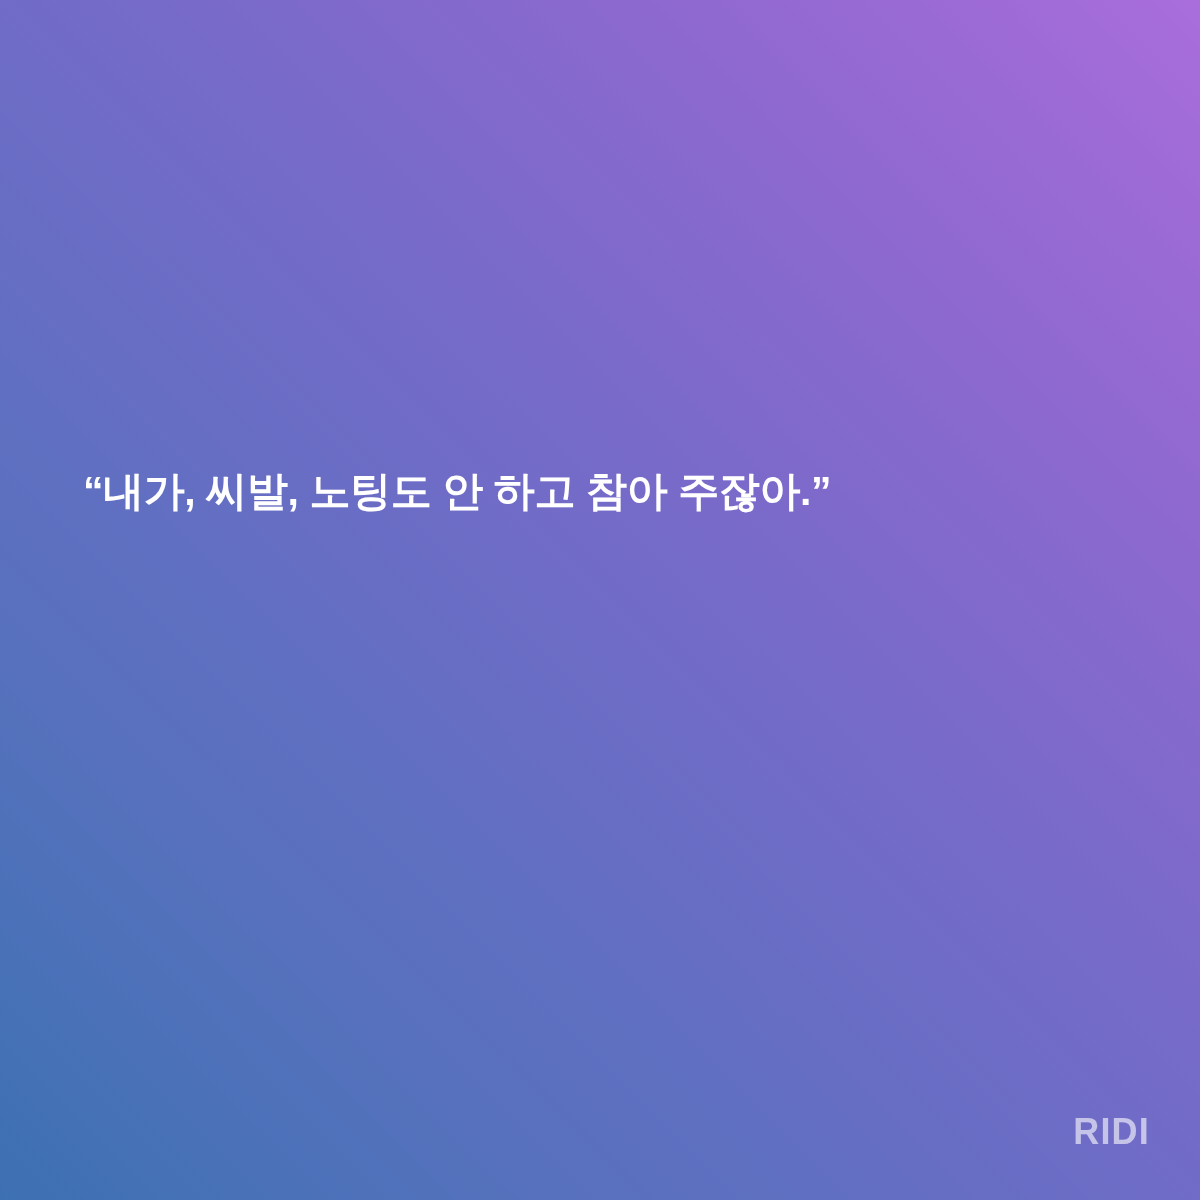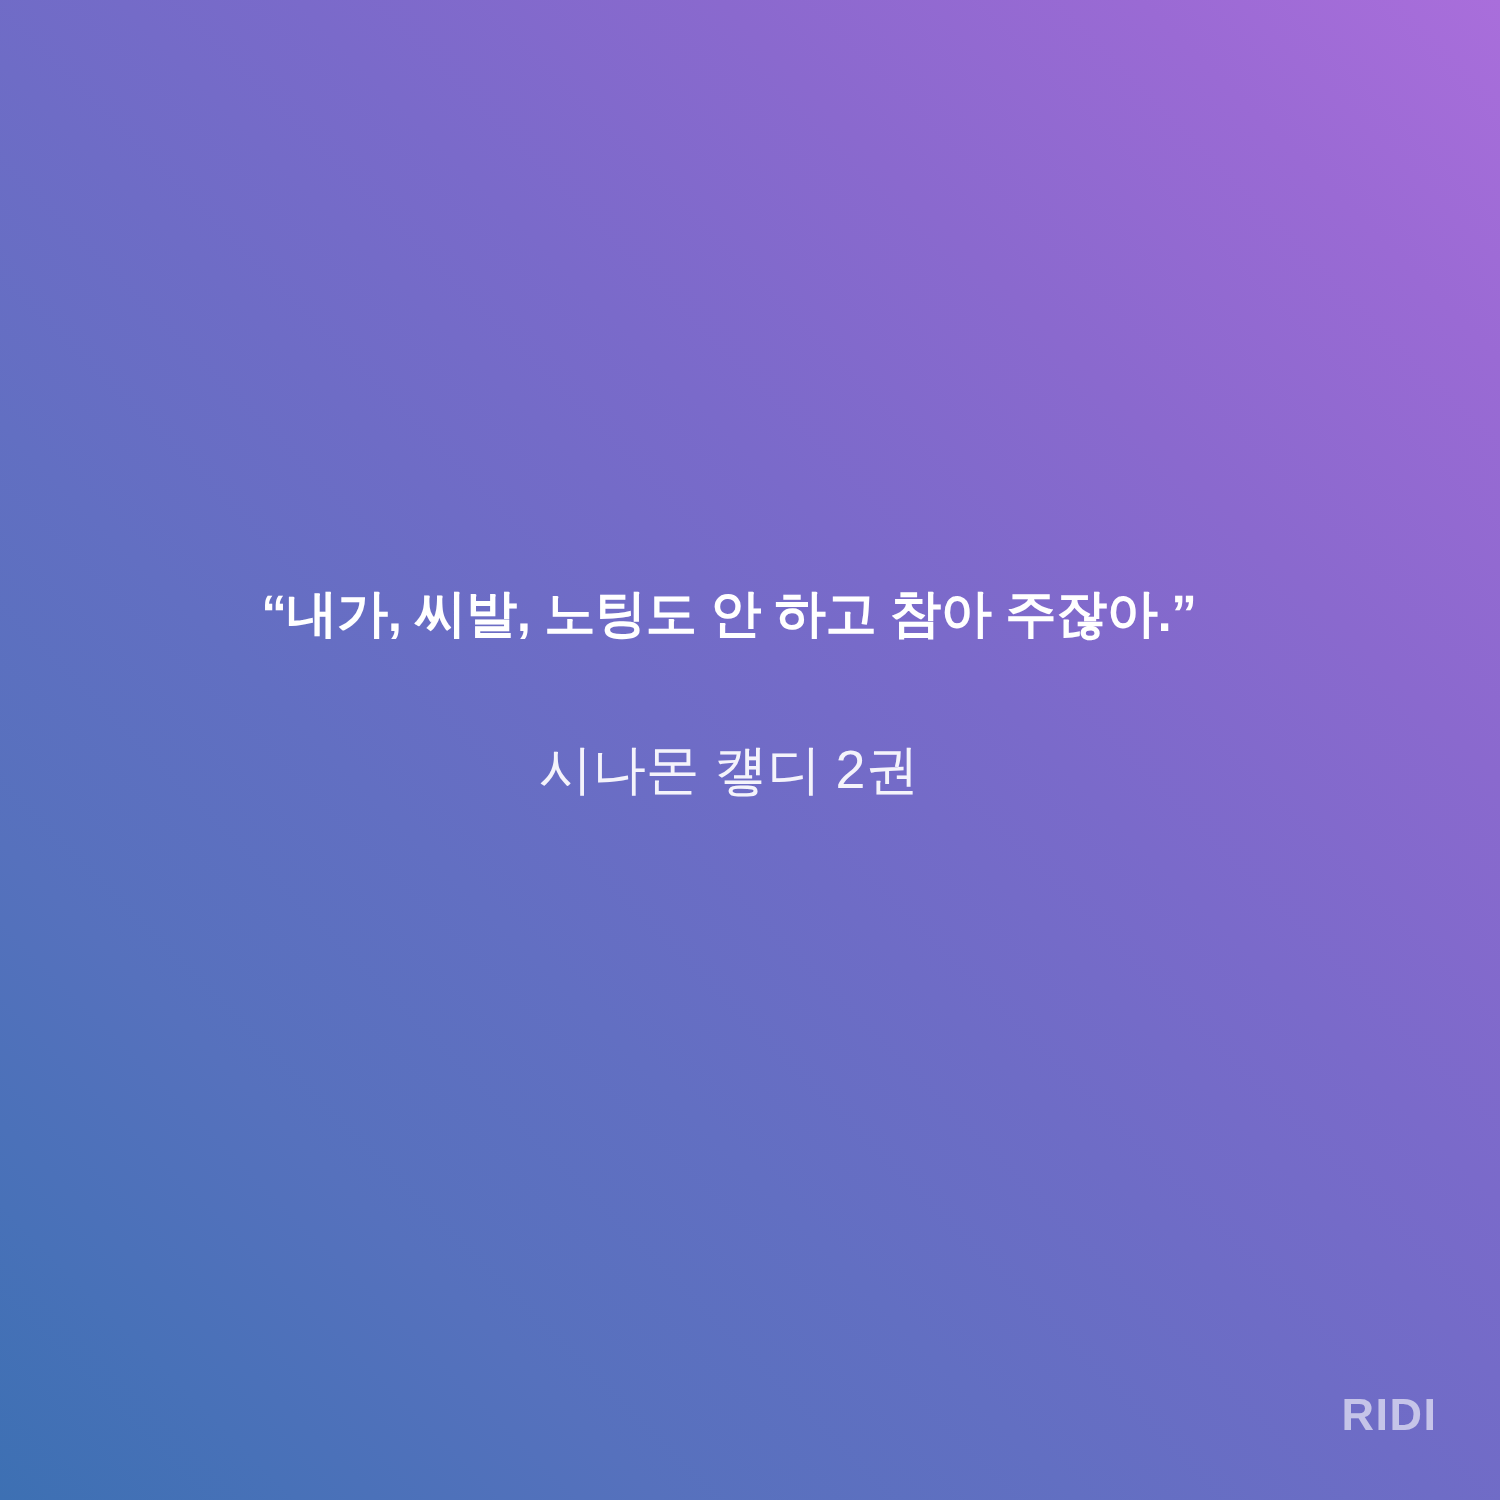--- a/index.html
+++ b/index.html
@@ -21,21 +21,20 @@
         #9a6ad4 12%,
         #8a69ce 26%,
         #7a6aca 40%,
         #6e6cc6 52%,
         #626fc2 64%,
         #5671bd 78%,
         #4871b8 90%,
         #3d70b3 100%
       );
     font-family: "Liberation Sans", "DejaVu Sans", sans-serif;
-    text-align: center;
     -webkit-font-smoothing: antialiased;
   }
 
   .text-block {
     position: absolute;
     left: 83px;
     top: 466px;
     width: 1000px;
   }
 
@@ -84,19 +83,18 @@
   }
 </style>
 </head>
 <body>
 
 <div class="card">
 
   <div class="text-block">
     <p class="quote">“내가, 씨발, 노팅도 안 하고 참아 주잖아.”</p>
 
-    <p class="book-title">시나몬 컣디 2권</p>
 
   </div>
 
   <div class="brand-logo">RIDI</div>
 
 </div>
 
 </body></html>

